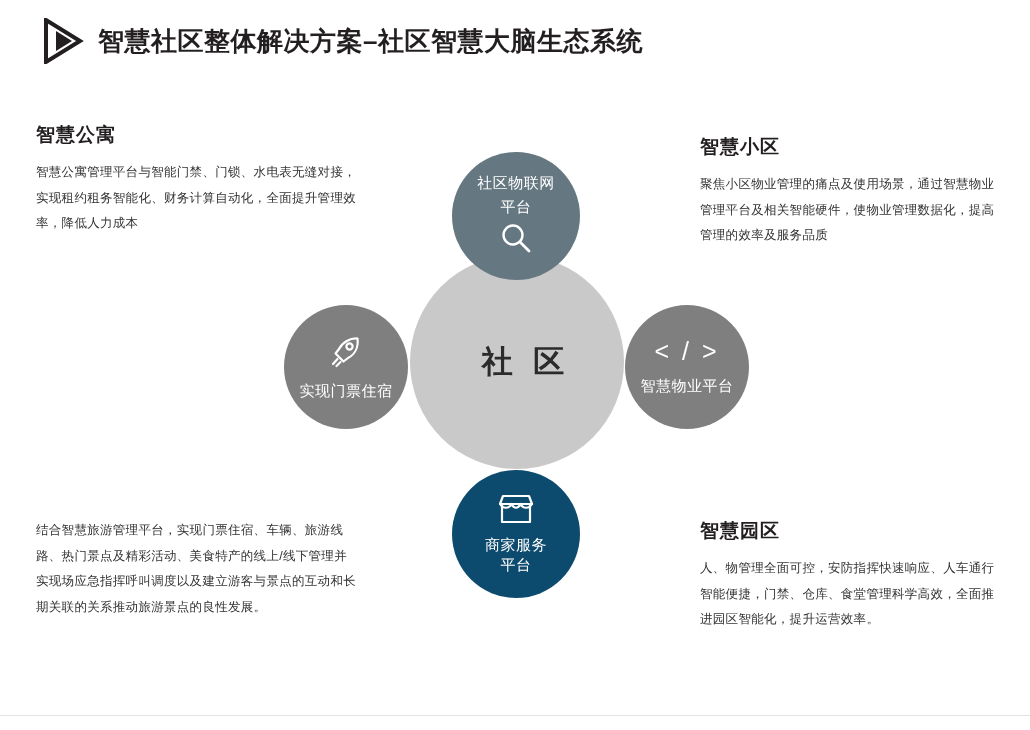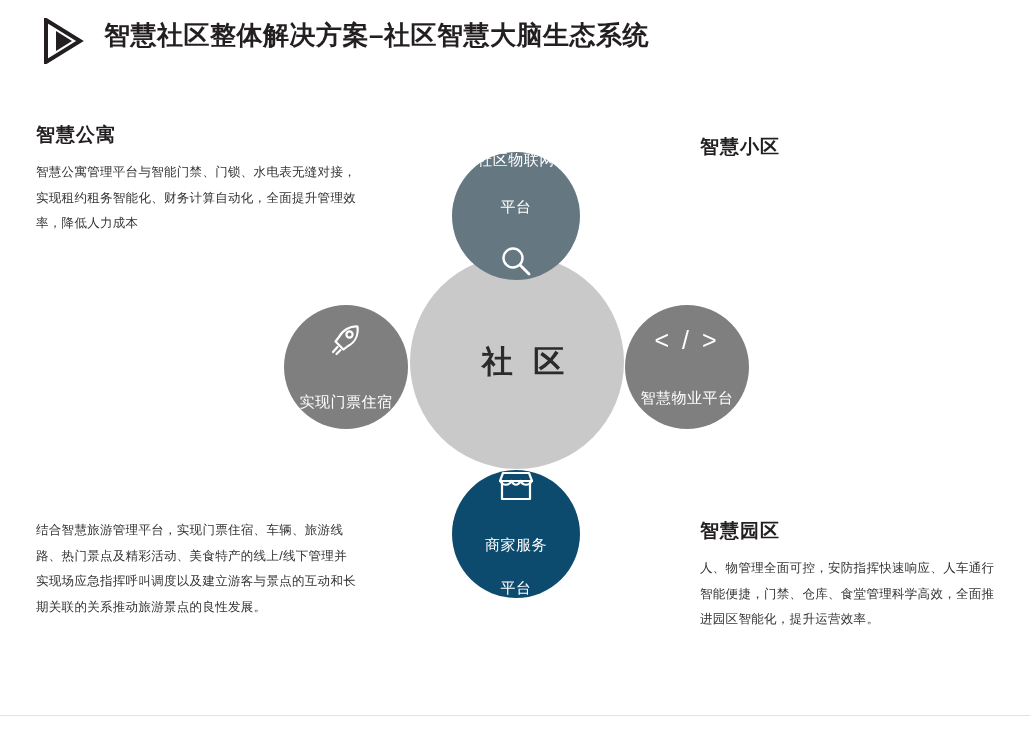--- a/index.html
+++ b/index.html
@@ -15,22 +15,22 @@
     overflow: hidden;
     position: relative;
   }
 
   
   .header {
     position: absolute;
     left: 42px;
     top: 18px;
     display: flex;
-    align-items: flex-start;
-    gap: 20px;
+    align-items: center;
+    gap: 14px;
   }
   .logo-mark {
     width: 42px;
     height: 46px;
     flex: none;
   }
   .header-title {
     font-size: 26px;
     font-weight: bold;
     letter-spacing: 0.5px;
@@ -79,21 +79,20 @@
 
   .node {
     position: absolute;
     border-radius: 50%;
     display: flex;
     flex-direction: column;
     align-items: center;
     justify-content: center;
     color: #ffffff;
     text-align: center;
-    gap: 23px;
   }
   .node .node-label {
     font-size: 15px;
     line-height: 1.35;
     letter-spacing: 0.5px;
   }
   .node .node-icon {
     display: block;
   }
 
@@ -233,20 +232,21 @@
   </div>
 </div>
 
 <div class="block" id="block-apartment">
   <div class="block-title">智慧公寓</div>
   <div class="block-body">智慧公寓管理平台与智能门禁、门锁、水电表无缝对接，实现租约租务智能化、财务计算自动化，全面提升管理效率，降低人力成本</div>
 </div>
 
 <div class="block" id="block-community">
   <div class="block-title">智慧小区</div>
+  <div class="block-body">聚焦小区物业管理的痛点及使用场景，通过智慧物业管理平台及相关智能硬件，使物业管理数据化，提高管理的效率及服务品质</div>
 </div>
 
 <div class="block" id="block-travel">
   <div class="block-body">结合智慧旅游管理平台，实现门票住宿、车辆、旅游线路、热门景点及精彩活动、美食特产的线上/线下管理并实现场应急指挥呼叫调度以及建立游客与景点的互动和长期关联的关系推动旅游景点的良性发展。</div>
 </div>
 
 <div class="block" id="block-park">
   <div class="block-title">智慧园区</div>
   <div class="block-body">人、物管理全面可控，安防指挥快速响应、人车通行智能便捷，门禁、仓库、食堂管理科学高效，全面推进园区智能化，提升运营效率。</div>
 </div>

